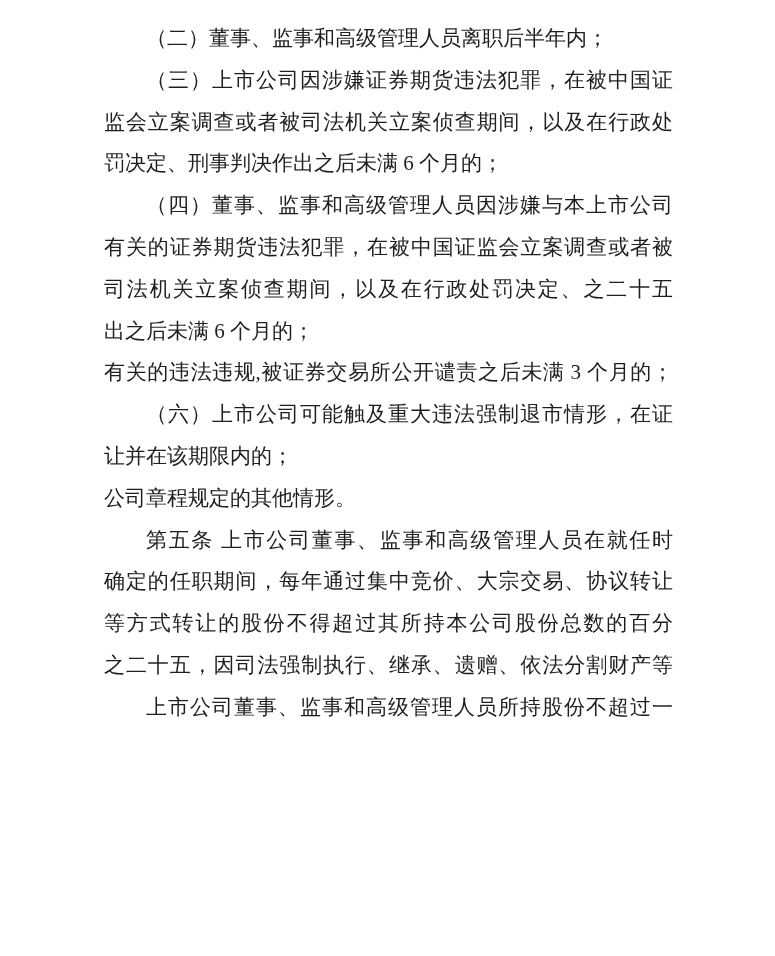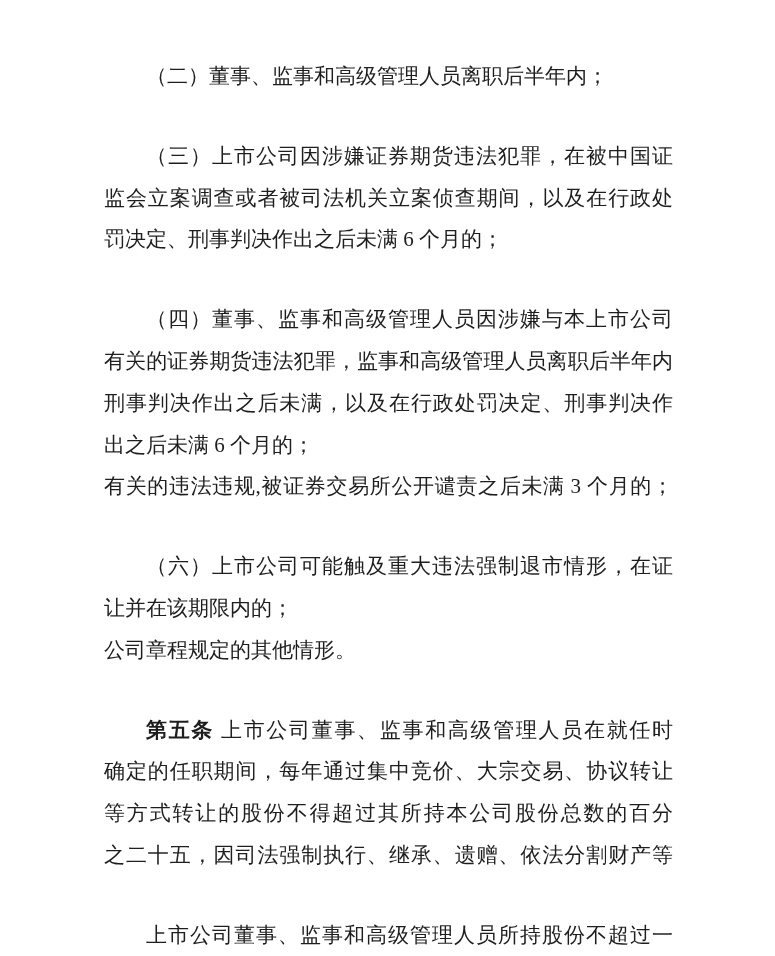--- a/index.html
+++ b/index.html
@@ -29,38 +29,37 @@
   .line {
     text-align: justify;
     text-align-last: left;
     white-space: normal;
   }
   .line.fill {
     text-align-last: justify;
   }
   .line.indent {
     text-indent: 42px;
-    margin-top: 38px;
   }
   .line b {
-    font-weight: 700;
+    font-weight: 400;
   }
 </style>
 </head>
 <body>
 
 <div class="page">
   <div class="doc-body" style="color: rgb(30, 30, 30);">
       <div class="line indent">（二）董事、监事和高级管理人员离职后半年内；</div>
       <div class="line fill indent">（三）上市公司因涉嫌证券期货违法犯罪，在被中国证</div>
       <div class="line fill">监会立案调查或者被司法机关立案侦查期间，以及在行政处</div>
       <div class="line">罚决定、刑事判决作出之后未满 6 个月的；</div>
       <div class="line fill indent">（四）董事、监事和高级管理人员因涉嫌与本上市公司</div>
-      <div class="line fill">有关的证券期货违法犯罪，监事和高级管理人员离职后半年内</div>
-      <div class="line fill">刑事判决作出之后未满，以及在行政处罚决定、刑事判决作</div>
+      <div class="line fill">有关的证券期货违法犯罪，在被中国证监会立案调查或者被</div>
+      <div class="line fill">司法机关立案侦查期间，以及在行政处罚决定、之二十五</div>
       <div class="line">出之后未满 6 个月的；</div>
       <div class="line fill">有关的违法违规,被证券交易所公开谴责之后未满 3 个月的；</div>
       <div class="line fill indent">（六）上市公司可能触及重大违法强制退市情形，在证</div>
       <div class="line">让并在该期限内的；</div>
       <div class="line">公司章程规定的其他情形。</div>
       <div class="line fill indent"><b>第五条</b> 上市公司董事、监事和高级管理人员在就任时</div>
       <div class="line fill">确定的任职期间，每年通过集中竞价、大宗交易、协议转让</div>
       <div class="line fill">等方式转让的股份不得超过其所持本公司股份总数的百分</div>
       <div class="line fill">之二十五，因司法强制执行、继承、遗赠、依法分割财产等</div>
       <div class="line fill indent">上市公司董事、监事和高级管理人员所持股份不超过一</div>

